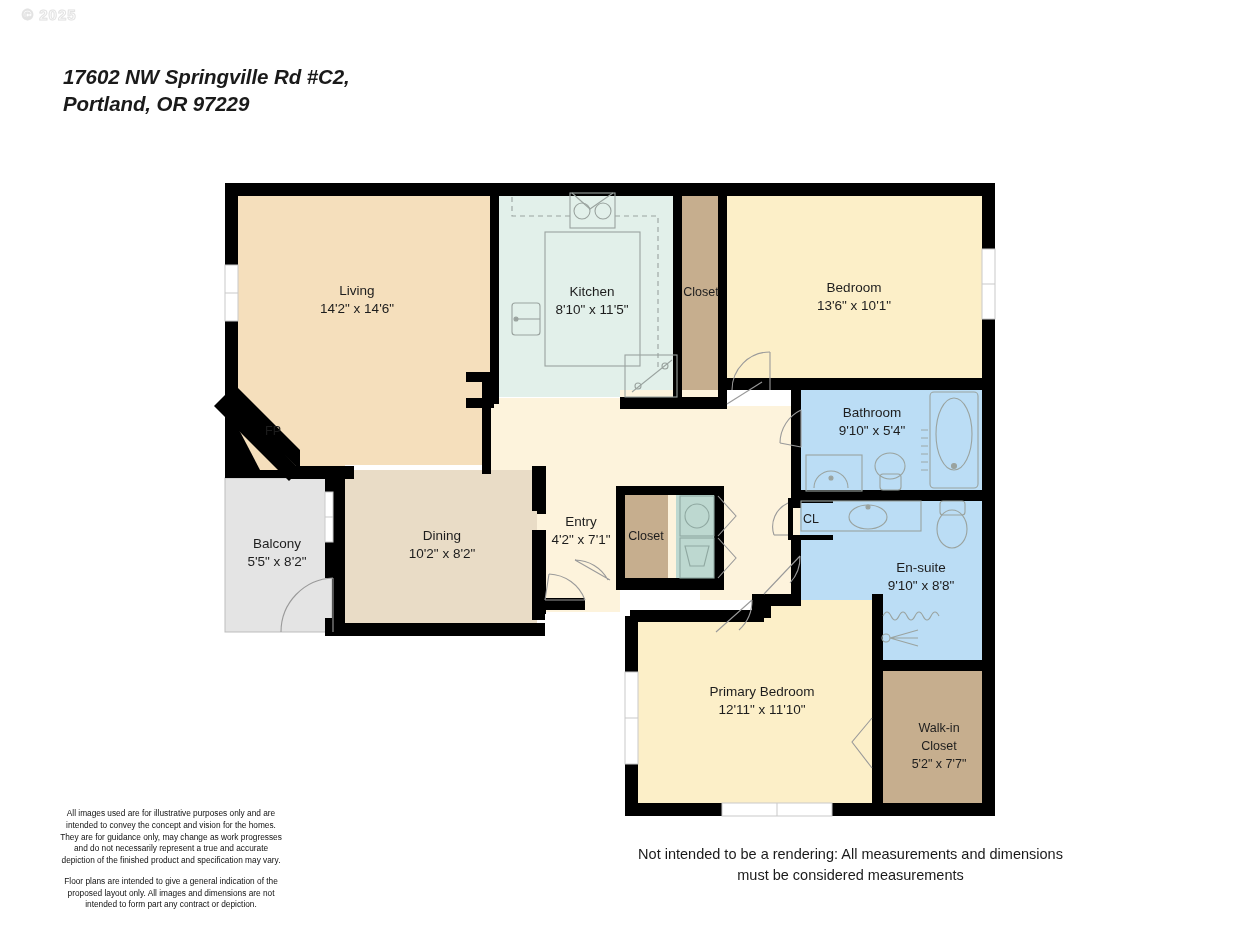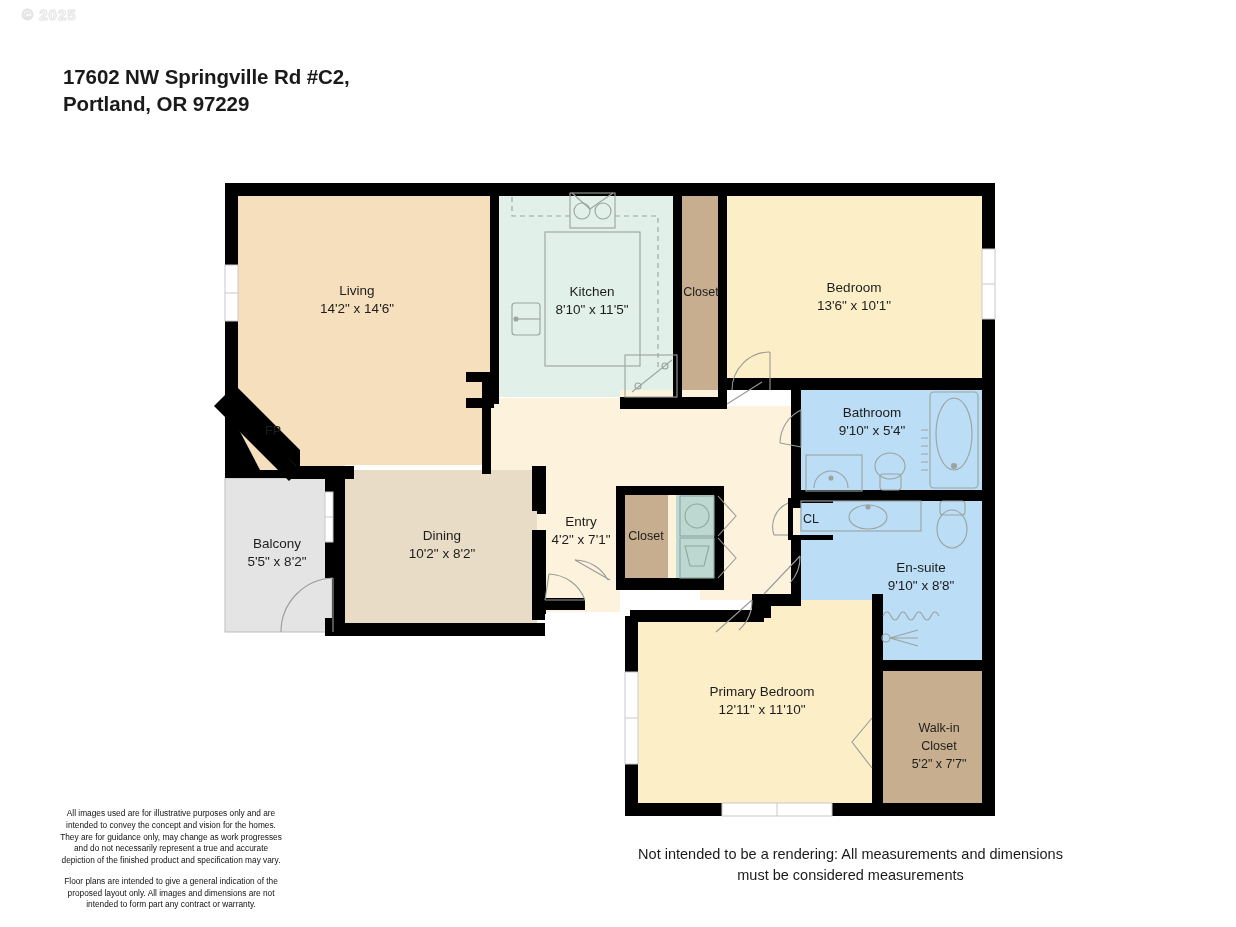--- a/index.html
+++ b/index.html
@@ -35,20 +35,21 @@
     position: absolute;
     left: 63px;
     top: 64px;
     line-height: 1.30;
   }
   #title-block div {
     font-size: 20.5px;
     font-weight: bold;
     letter-spacing: -0.1px;
     white-space: nowrap;
+    font-style: italic;
   }
 
   
   #plan-wrap {
     position: absolute;
     left: 0;
     top: 0;
     width: 1236px;
     height: 926px;
   }
@@ -364,19 +365,19 @@
     <text class="rm-small" x="939" y="768">5'2" x 7'7"</text>
 
     <text class="rm-small" x="273" y="435">FP</text>
   </g>
 
 </svg>
 </div>
 
 <div id="legal-left">
   <p>All images used are for illustrative purposes only and are intended to convey the concept and vision for the homes. They are for guidance only, may change as work progresses and do not necessarily represent a true and accurate depiction of the finished product and specification may vary.</p>
-  <p>Floor plans are intended to give a general indication of the proposed layout only. All images and dimensions are not intended to form part any contract or warranty.</p>
+  <p>Floor plans are intended to give a general indication of the proposed layout only. All images and dimensions are not intended to form part any contract or depiction.</p>
 </div>
 
 <div id="legal-bottom">
   <div>Not intended to be a rendering: All measurements and dimensions</div>
   <div>must be considered measurements</div>
 </div>
 
 </body></html>

